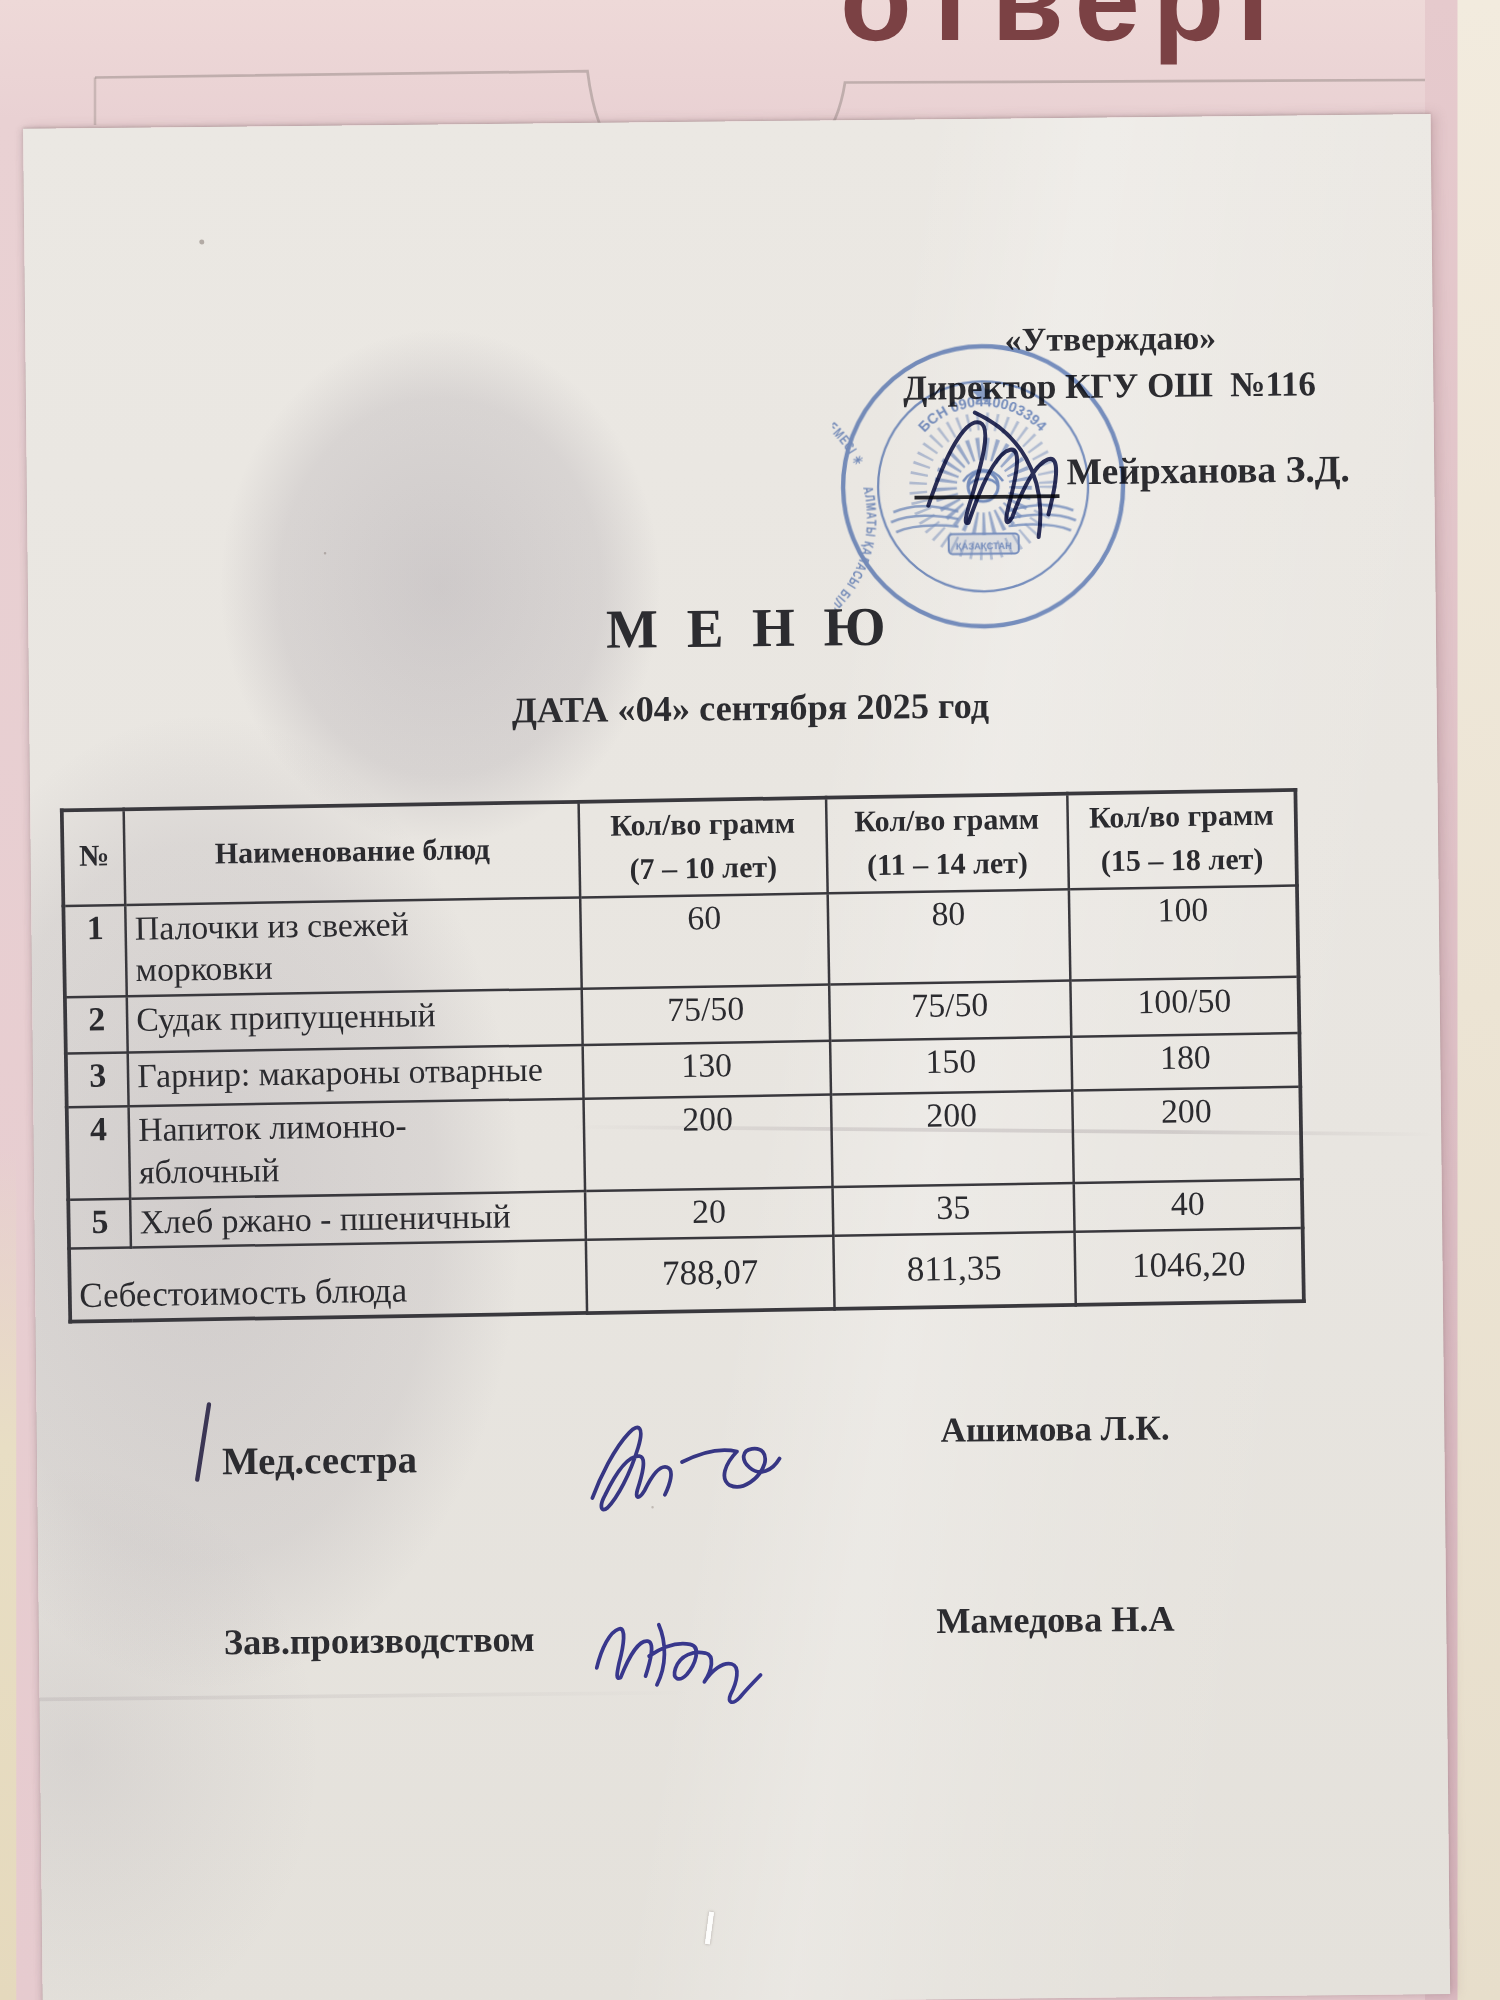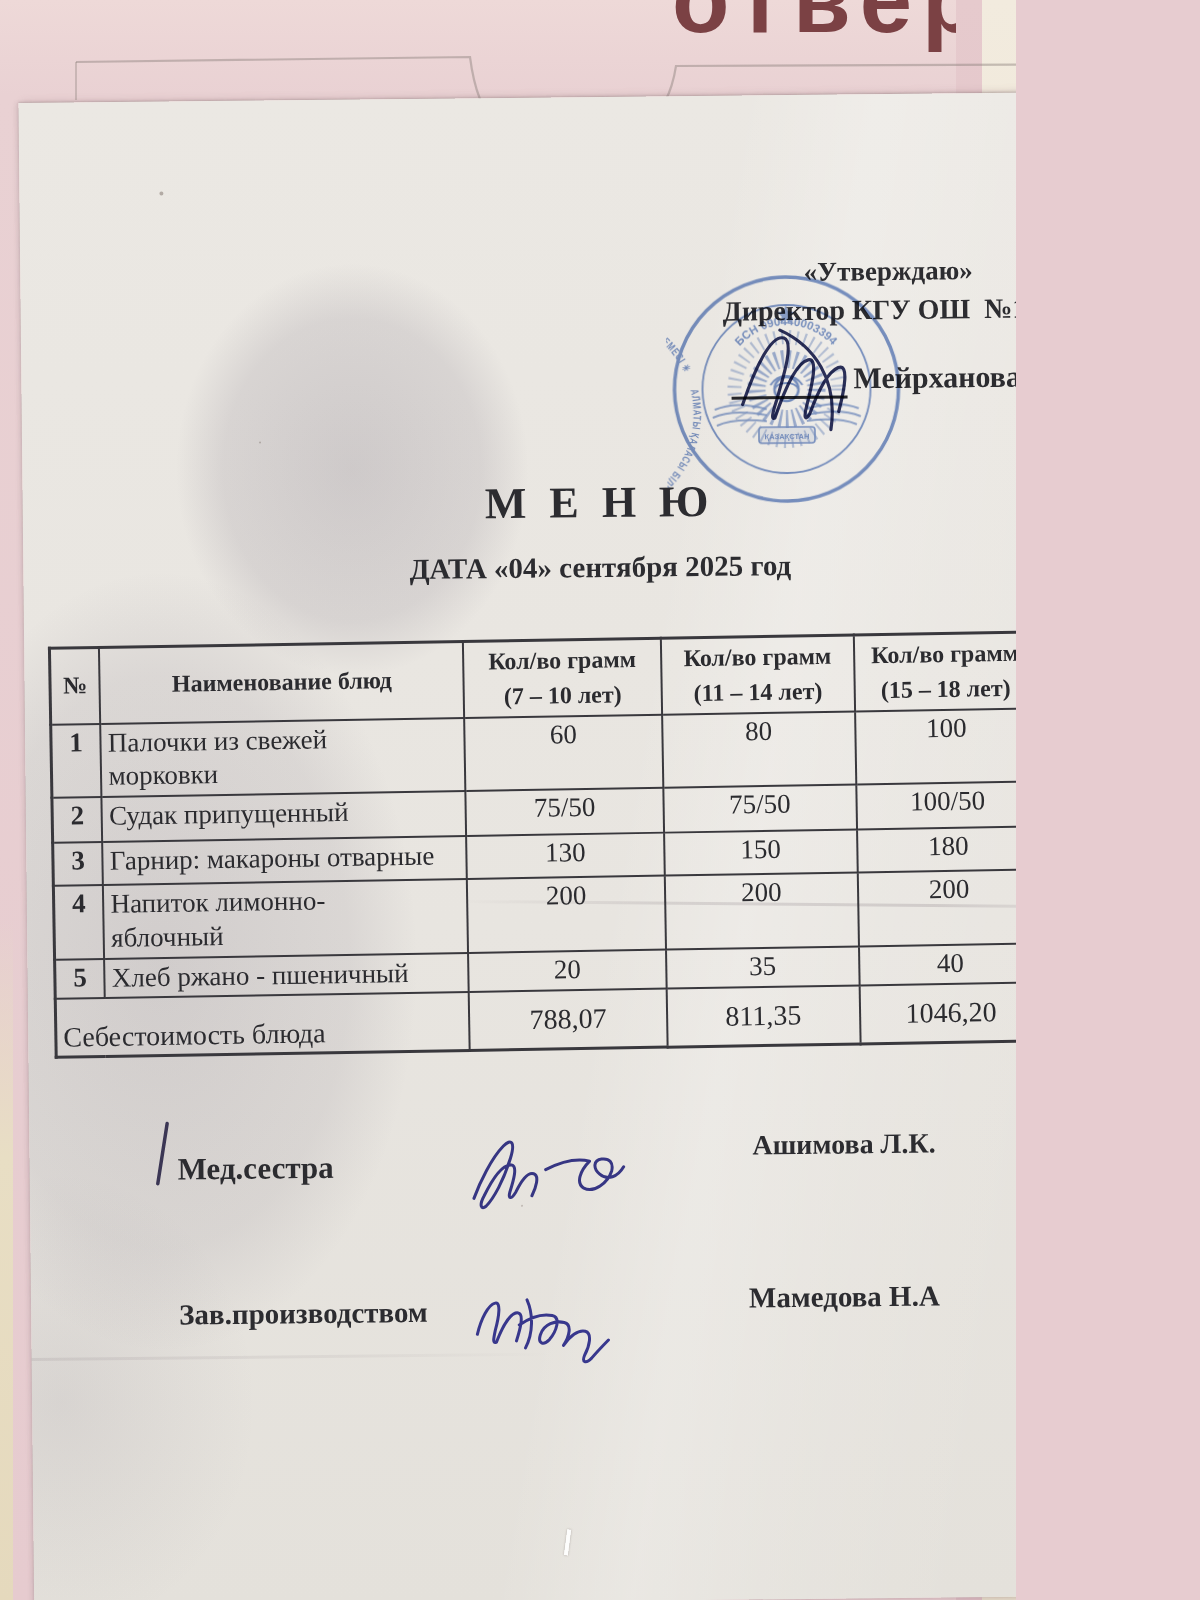--- a/index.html
+++ b/index.html
@@ -1,17 +1,17 @@
 <!DOCTYPE html>
 <html><head>
 <meta charset="utf-8">
 <style>
   html,body{margin:0;padding:0;background:#e7ccd0;}
   *{box-sizing:border-box;}
-  .scene{position:relative;width:1016px;height:1600px;overflow:hidden;
+  .scene{position:relative;width:1200px;height:1600px;overflow:hidden;
          background:linear-gradient(180deg,#eed9d8 0%,#e9d1d3 6%,#e6cbcf 100%);
          font-family:"Liberation Serif", serif;}
   
   .wall-word{position:absolute;top:-54px;left:672px;font-family:"Liberation Sans",sans-serif;
              font-weight:bold;font-size:94px;letter-spacing:10px;color:#7b4144;}
   
   .strip-pink{position:absolute;right:32px;top:0;width:28px;height:1600px;
               background:linear-gradient(180deg,#e6cacd,#ddbfc5 60%,#dcbcc3);}
   .strip-cream{position:absolute;right:0;top:0;width:34px;height:1600px;
                background:linear-gradient(180deg,#f2ebde,#ece4d4 50%,#e7decb);}

